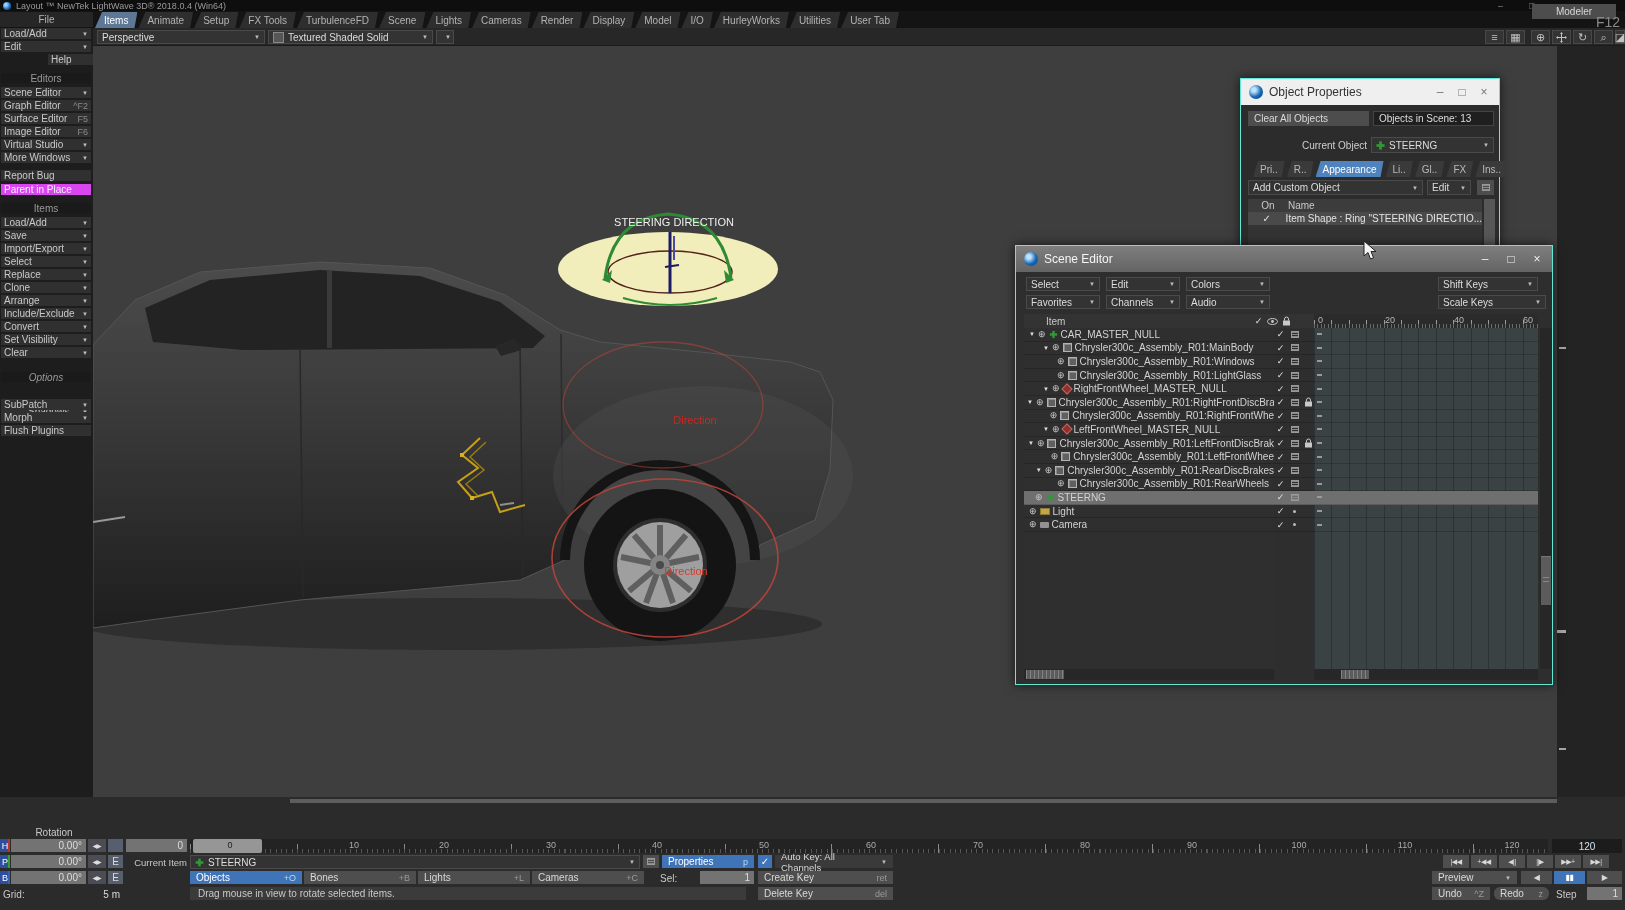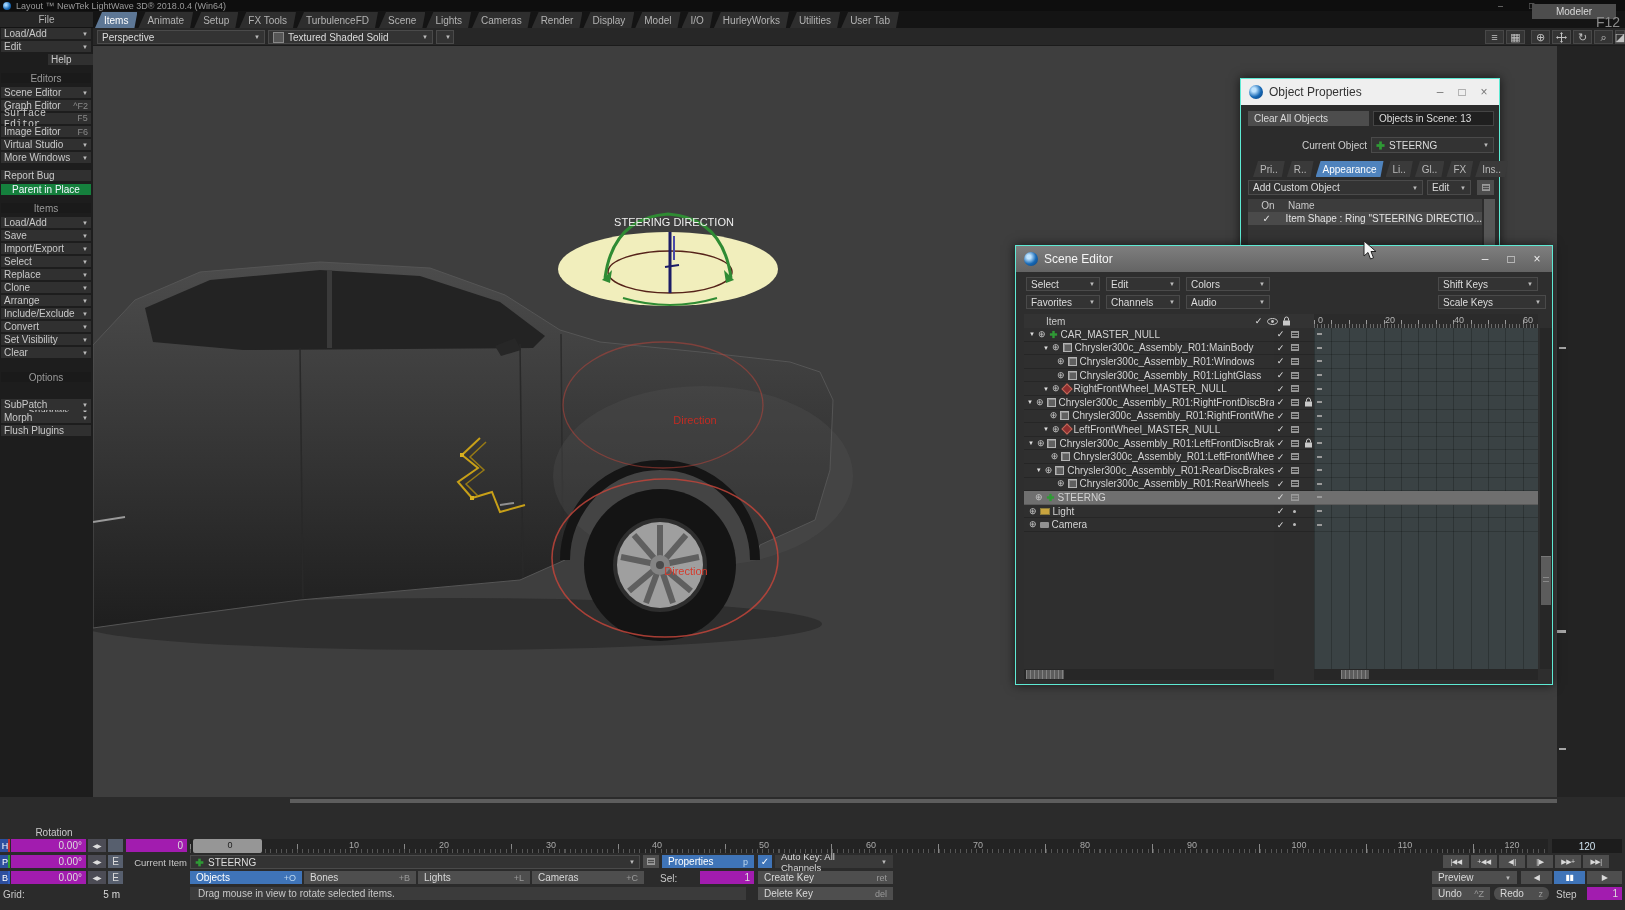--- a/index.html
+++ b/index.html
@@ -18,21 +18,21 @@
   .tab.sel{background:#5d7795;color:#fff;}
   .vtoolbar{left:93px;top:28px;width:1532px;height:18px;background:#272727;border-bottom:1px solid #1b1b1b;box-sizing:border-box;}
   .dd{background:#333;border:1px solid #4a4a4a;color:#ddd;height:14px;display:flex;align-items:center;padding:0 4px;box-sizing:border-box;}
   .arr{margin-left:auto;font-size:6px;color:#bbb;padding-left:6px;}
   .vicon{color:#c2c2c2;font-size:11px;width:19px;height:14px;display:flex;align-items:center;justify-content:center;background:#343434;border:1px solid #484848;box-sizing:border-box;}
   
   .sidebar{left:0;top:28px;width:93px;height:769px;background:#1d1d1d;}
   .sb-item{position:absolute;left:1px;width:90px;height:11px;background:#303030;color:#c9c9c9;display:flex;align-items:center;padding:0 3px;box-sizing:border-box;}
   .sb-item .sc{margin-left:auto;color:#8a8a8a;font-size:9px;}
   .sb-hdr{position:absolute;left:1px;width:90px;height:10px;background:#1a1a1a;color:#9a9a9a;display:flex;align-items:center;justify-content:center;}
-  .sb-item.hl{background:#15803d;color:#f2f7ff;justify-content:center;}
+  .sb-item.hl{background:#d946ef;color:#f2f7ff;}
   
   .viewport{left:93px;top:46px;width:1464px;height:751px;background:#3e3e3e;overflow:hidden;}
   .rstrip{left:1557px;top:46px;width:68px;height:751px;background:#232323;}
   .tickmark{position:absolute;background:#a5a5a5;}
   
   .win{box-shadow:0 0 10px rgba(0,0,0,.65);border:1px solid #5eead4;box-sizing:border-box;}
   .wtitle{height:26px;display:flex;align-items:center;gap:6px;padding:0 8px;box-sizing:border-box;font-size:12px;}
   .swirl{width:14px;height:14px;border-radius:50%;background:radial-gradient(circle at 35% 35%,#bfe4ff 0 2px,#1668b5 55%,#0b3f77);}
   .wbtn{width:14px;text-align:center;}
   .opwin{left:1240px;top:78px;width:260px;height:170px;background:#2c2c2c;z-index:5;}
@@ -60,21 +60,21 @@
   .ic-cross{position:relative;width:9px;height:9px;flex:none;}
   .ic-cross::before{content:"";position:absolute;left:0;top:3px;width:9px;height:3px;background:#2f9a35;}
   .ic-cross::after{content:"";position:absolute;left:3px;top:0;width:3px;height:9px;background:#2f9a35;}
   .ic-light{width:8px;height:5px;background:#c9a43f;border:1px solid #8a7a3a;flex:none;}
   .ic-cam{width:9px;height:6px;background:#929292;border-radius:1px;flex:none;}
   .ruler-lab{position:absolute;top:1px;color:#b5b5b5;font-size:9px;}
   .scrl{background:#575757;}
   
   .bottom{left:0;top:797px;width:1625px;height:113px;background:#2b2b2b;}
   .chbadge{position:absolute;left:0;width:10px;height:13px;background:#2e4f9e;color:#fff;font-size:9px;display:flex;align-items:center;justify-content:center;}
-  .val{position:absolute;left:11px;width:75px;height:13px;background:#a21caf;color:#ddd;display:flex;align-items:center;justify-content:flex-end;padding-right:4px;box-sizing:border-box;}
+  .val{position:absolute;left:11px;width:75px;height:13px;background:#737373;color:#ddd;display:flex;align-items:center;justify-content:flex-end;padding-right:4px;box-sizing:border-box;}
   .mini{position:absolute;height:13px;background:#4c4c55;color:#ddd;display:flex;align-items:center;justify-content:center;}
   .bbtn{position:absolute;height:13px;background:#4e4e4e;color:#d9d9d9;display:flex;align-items:center;padding:0 6px;box-sizing:border-box;}
   .bbtn .key{margin-left:auto;color:#9a9a9a;font-size:9px;}
   .bbtn.blue{background:#3f74b8;color:#fff;}
   .bbtn.blue .key{color:#bcd7ee;}
   .ruler{position:absolute;left:190px;top:42px;width:1358px;height:14px;background:#232323;
      background-image:repeating-linear-gradient(90deg,#555 0 1px,transparent 1px 5.35px),repeating-linear-gradient(90deg,#888 0 1px,transparent 1px 106.9px);
      background-size:100% 4px,100% 9px;background-position:bottom left,bottom left;background-repeat:repeat-x;}
   .tl{position:absolute;top:1px;transform:translateX(-50%);color:#ababab;font-size:9px;}
   .thumb{position:absolute;left:3px;top:0;width:69px;height:14px;background:#969696;border-radius:2px;}
@@ -157,21 +157,21 @@
       </div>
     <div class="sb-hdr" style="top:45px;">Editors</div>
     <div class="sb-item" style="top:59px;">
         <span>Scene Editor</span>
         <span class="arr">▼</span>
       </div>
     <div class="sb-item" style="top:72px;">
         <span>Graph Editor</span>
         <span class="sc">^F2</span>
       </div>
-    <div class="sb-item" style="top:85px;font-family:Liberation Mono, monospace;">
+    <div class="sb-item" style="top:85px;">
         <span>Surface Editor</span>
         <span class="sc">F5</span>
       </div>
     <div class="sb-item" style="top:98px;">
         <span>Image Editor</span>
         <span class="sc">F6</span>
       </div>
     <div class="sb-item" style="top:111px;">
         <span>Virtual Studio</span>
         <span class="arr">▼</span>
@@ -224,21 +224,21 @@
         <span class="arr">▼</span>
       </div>
     <div class="sb-item" style="top:306px;">
         <span>Set Visibility</span>
         <span class="arr">▼</span>
       </div>
     <div class="sb-item" style="top:319px;">
         <span>Clear</span>
         <span class="arr">▼</span>
       </div>
-    <div class="sb-hdr" style="top:344px;">Options</div>
+    <div class="sb-hdr" style="top:344px;font-style:italic;">Options</div>
     <div class="sb-item" style="top:378px;padding-left:27px;">
         <span>Shadows</span>
         <span class="arr">▼</span>
       </div>
     <div class="sb-item" style="top:371px;">
         <span>SubPatch</span>
         <span class="arr">▼</span>
       </div>
     <div class="sb-item" style="top:384px;">
         <span>Morph</span>

